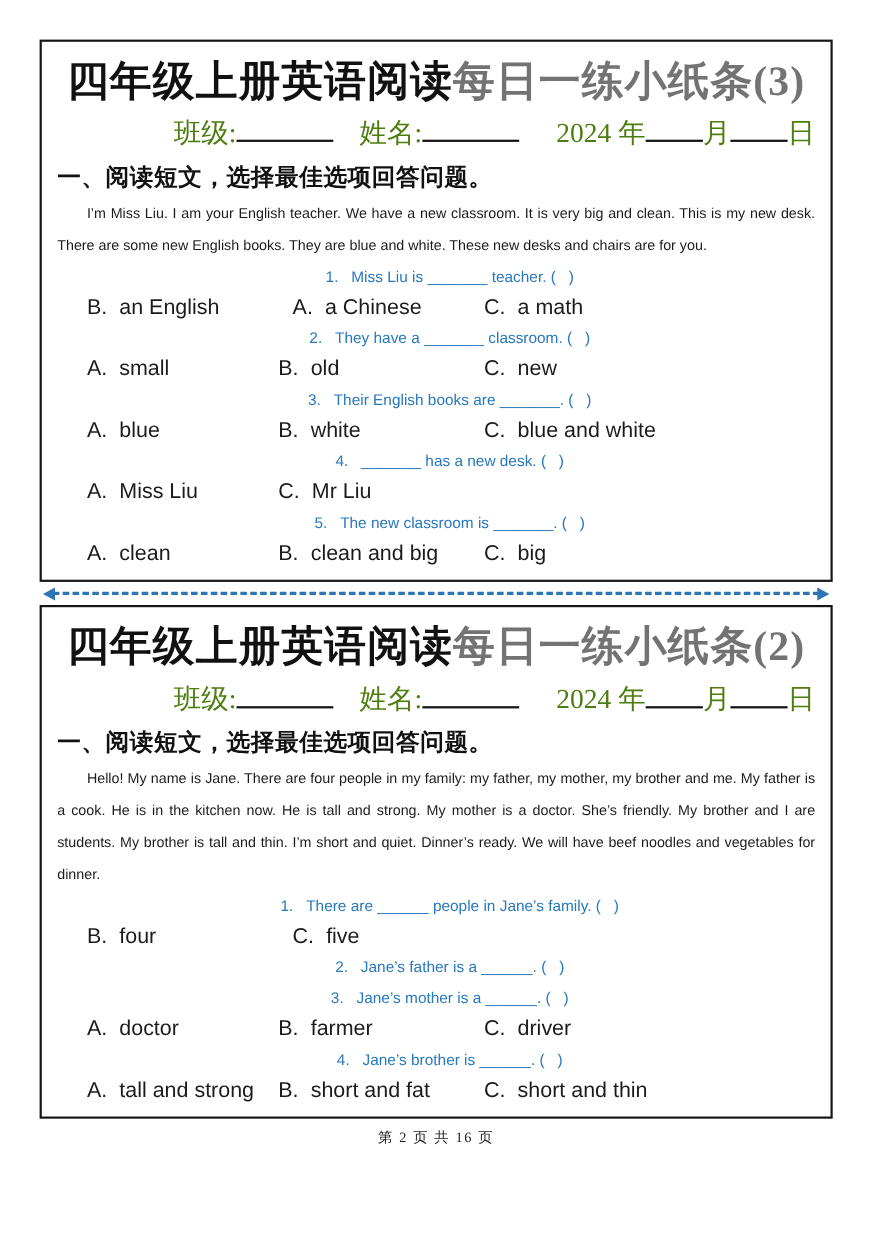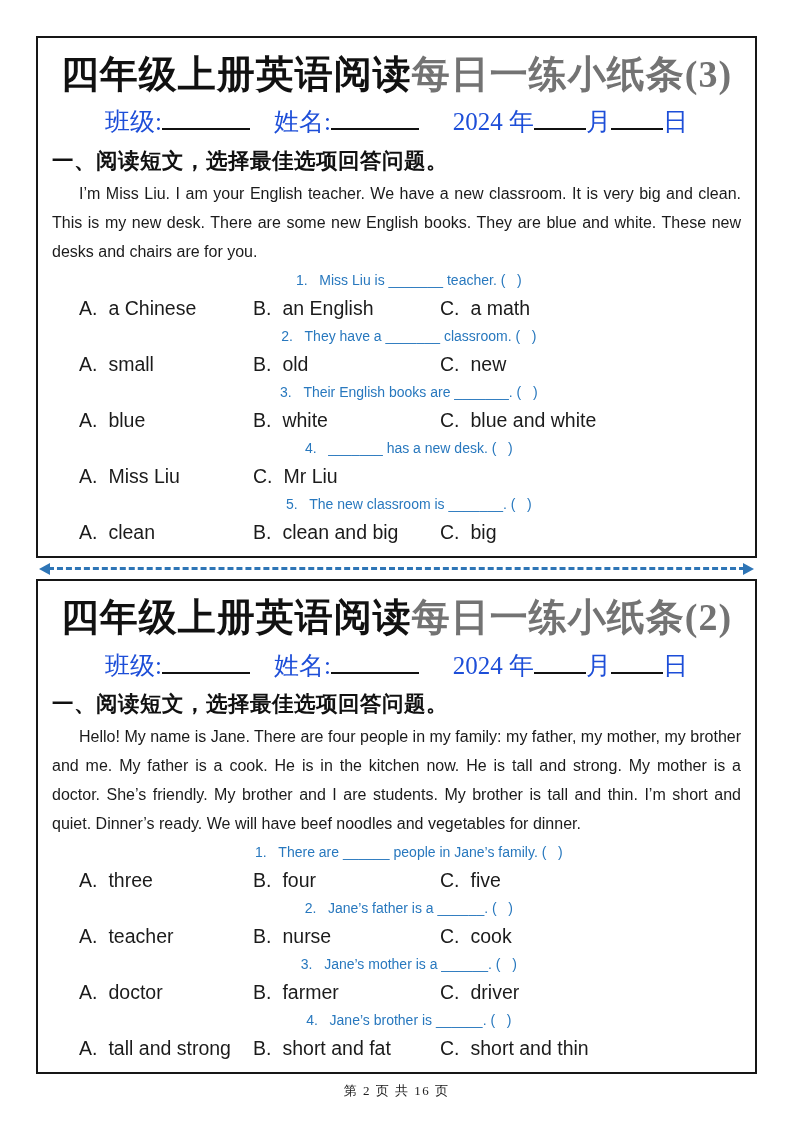--- a/index.html
+++ b/index.html
@@ -2,30 +2,30 @@
 <html><head>
 <meta charset="utf-8">
 <style>
   html,body{margin:0;padding:0;background:#ffffff;}
   body{width:793px;font-family:"Liberation Sans",sans-serif;}
   .page{padding:36px 36px 0 36px;}
   .sheet{border:2.5px solid #161616;background:#fff;padding:8px 14px 10px 14px;}
   .title{text-align:center;font-family:"Liberation Serif",serif;font-weight:900;
          font-size:38px;line-height:1.38;letter-spacing:1px;color:#111;margin-top:2px;}
   .t-red{color:#737373;}
-  .info{text-align:center;font-family:"Liberation Serif",serif;font-size:25px;
-        line-height:1.5;color:#1d4ed8;margin:3px 0 2px 0;white-space:nowrap;}
+  .info{text-align:right;font-family:"Liberation Serif",serif;font-size:25px;
+        line-height:1.5;color:#4d7c0f;margin:3px 0 2px 0;white-space:nowrap;}
   .blank{display:inline-block;border-bottom:2px solid #111;height:21px;vertical-align:baseline;}
   .b-lg{width:88px;}
   .b-sm{width:52px;}
   .sp{display:inline-block;width:24px;}
   .sp2{display:inline-block;width:34px;}
   .heading{font-family:"Liberation Serif",serif;font-weight:700;font-size:21.5px;
            line-height:1.5;color:#111;margin:4px 0 2px 0;letter-spacing:.5px;}
-  .passage{font-size:16px;line-height:29px;color:#1b1b1b;text-indent:27px;margin:0;
+  .passage{font-size:13px;line-height:29px;color:#1b1b1b;text-indent:27px;margin:0;
            text-align:justify;}
   .stem{color:#2878BE;font-size:14px;line-height:28px;padding-left:13px;white-space:nowrap;text-align:center;}
   .qnum{display:inline-block;min-width:35px;}
   .opts{display:flex;font-size:19.5px;line-height:28px;color:#1b1b1b;padding-left:27px;}
   .opt{white-space:nowrap;flex:none;}
   .o1{width:174px;}
   .o2{width:187px;}
   .o3{flex:1;}
   .ok{display:inline-block;margin-right:11px;}
   .divider{position:relative;height:3px;margin:9px 3px 9px 3px;}
@@ -48,22 +48,22 @@
     </div>
     <div class="info">
       <span>班级:</span><span class="blank b-lg"></span><span class="sp"></span><span>姓名:</span><span class="blank b-lg"></span><span class="sp2"></span><span>2024 年</span><span class="blank b-sm"></span><span>月</span><span class="blank b-sm"></span><span>日</span>
     </div>
     <div class="heading">一、阅读短文，选择最佳选项回答问题。</div>
     <p class="passage">I’m Miss Liu. I am your English teacher. We have a new classroom. It is very big and clean. This is my new desk. There are some new English books. They are blue and white. These new desks and chairs are for you.</p>
 
     <div class="q">
       <div class="stem"><span class="qnum">1.</span><span>Miss Liu is _______ teacher. (&nbsp;&nbsp;&nbsp;)</span></div>
       <div class="opts">
+        <span class="opt o2"><span class="ok">B.</span><span>an English</span></span>
         <span class="opt o1"><span class="ok">A.</span><span>a Chinese</span></span>
-        <span class="opt o2"><span class="ok">B.</span><span>an English</span></span>
         <span class="opt o3"><span class="ok">C.</span><span>a math</span></span>
       </div>
     </div>
 
     <div class="q">
       <div class="stem"><span class="qnum">2.</span><span>They have a _______ classroom. (&nbsp;&nbsp;&nbsp;)</span></div>
       <div class="opts">
         <span class="opt o1"><span class="ok">A.</span><span>small</span></span>
         <span class="opt o2"><span class="ok">B.</span><span>old</span></span>
         <span class="opt o3"><span class="ok">C.</span><span>new</span></span>
@@ -109,33 +109,27 @@
     </div>
     <div class="info">
       <span>班级:</span><span class="blank b-lg"></span><span class="sp"></span><span>姓名:</span><span class="blank b-lg"></span><span class="sp2"></span><span>2024 年</span><span class="blank b-sm"></span><span>月</span><span class="blank b-sm"></span><span>日</span>
     </div>
     <div class="heading">一、阅读短文，选择最佳选项回答问题。</div>
     <p class="passage">Hello! My name is Jane. There are four people in my family: my father, my mother, my brother and me. My father is a cook. He is in the kitchen now. He is tall and strong. My mother is a doctor. She’s friendly. My brother and I are students. My brother is tall and thin. I’m short and quiet. Dinner’s ready. We will have beef noodles and vegetables for dinner.</p>
 
     <div class="q">
       <div class="stem"><span class="qnum">1.</span><span>There are ______ people in Jane’s family. (&nbsp;&nbsp;&nbsp;)</span></div>
       <div class="opts">
-        <span class="opt o1"><span class="ok">A.</span><span>three</span></span>
         <span class="opt o2"><span class="ok">B.</span><span>four</span></span>
         <span class="opt o3"><span class="ok">C.</span><span>five</span></span>
       </div>
     </div>
 
     <div class="q">
       <div class="stem"><span class="qnum">2.</span><span>Jane’s father is a ______. (&nbsp;&nbsp;&nbsp;)</span></div>
-      <div class="opts">
-        <span class="opt o1"><span class="ok">A.</span><span>teacher</span></span>
-        <span class="opt o2"><span class="ok">B.</span><span>nurse</span></span>
-        <span class="opt o3"><span class="ok">C.</span><span>cook</span></span>
-      </div>
     </div>
 
     <div class="q">
       <div class="stem"><span class="qnum">3.</span><span>Jane’s mother is a ______. (&nbsp;&nbsp;&nbsp;)</span></div>
       <div class="opts">
         <span class="opt o1"><span class="ok">A.</span><span>doctor</span></span>
         <span class="opt o2"><span class="ok">B.</span><span>farmer</span></span>
         <span class="opt o3"><span class="ok">C.</span><span>driver</span></span>
       </div>
     </div>

